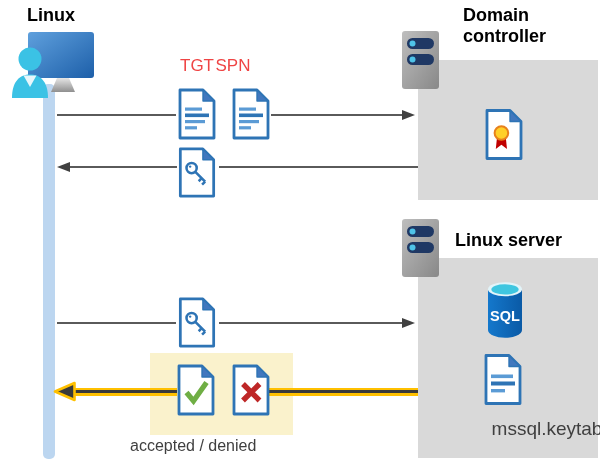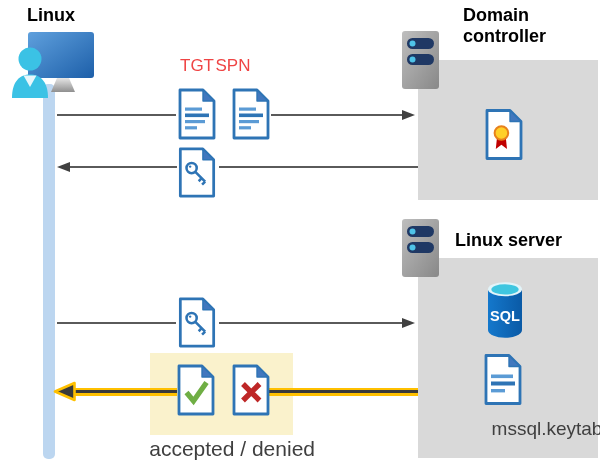--- a/index.html
+++ b/index.html
@@ -24,21 +24,21 @@
     border-bottom:5.5px solid transparent;border-right:13px solid #404040;}
   .y-band{position:absolute;height:8px;background:#FFC000;}
   .y-core{position:absolute;height:2.6px;background:#3A3A3A;}
   .doc{position:absolute;}
   .doc-page{fill:#fff;stroke:#2E74B5;stroke-width:2.8;stroke-linejoin:round;}
   .doc-fold{fill:#4177BE;stroke:#2E74B5;stroke-width:1.4;stroke-linejoin:round;}
   .msg-label{position:absolute;width:40px;text-align:center;font-size:17px;color:#ef4444;}
   .tgt-label{left:177px;top:56px;}
   .spn-label{left:213px;top:56px;}
   .keytab-label{left:418px;top:418px;width:180px;text-align:center;font-size:19px;color:#3F3F3F;padding-left:39px;}
-  .result-label{left:130px;top:437px;width:185px;text-align:right;font-size:21px;color:#3F3F3F;}
+  .result-label{left:130px;top:437px;width:185px;text-align:left;font-size:16px;color:#3F3F3F;}
 </style>
 </head>
 <body>
 
 <svg width="0" height="0" style="position:absolute">
   <defs>
     <linearGradient id="gradServer" x1="0" y1="0" x2="1" y2="1">
       <stop offset="0" stop-color="#BEBEBE"></stop>
         <stop offset="1" stop-color="#888888"></stop>
     </linearGradient>

